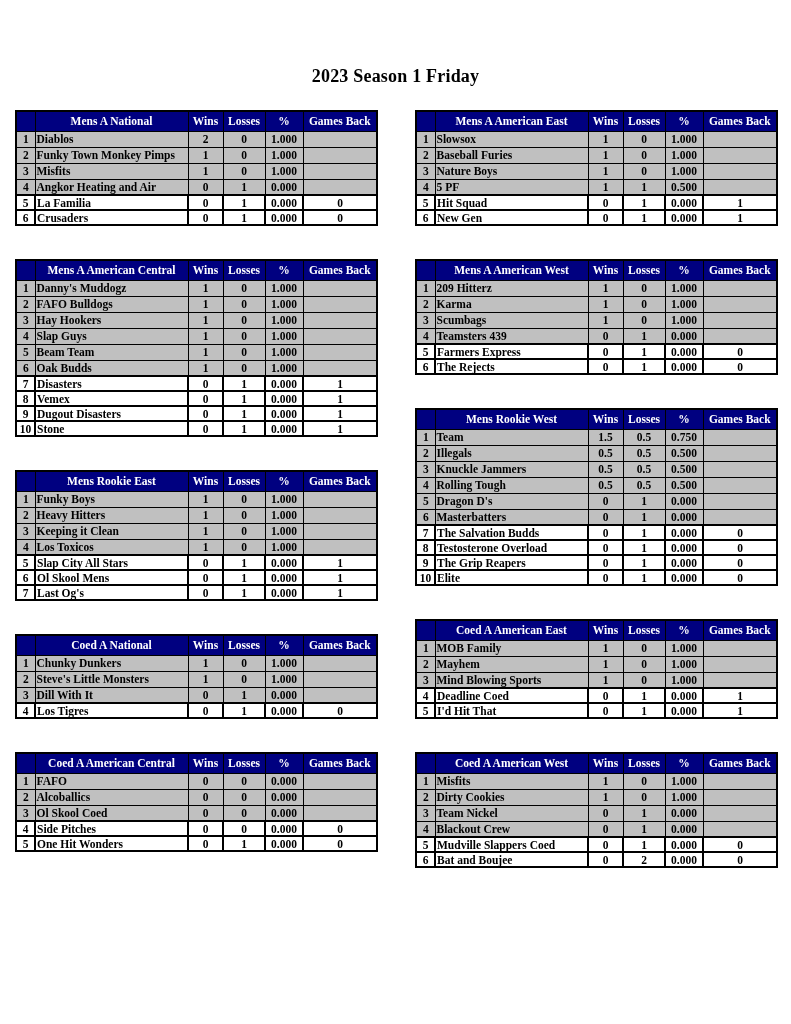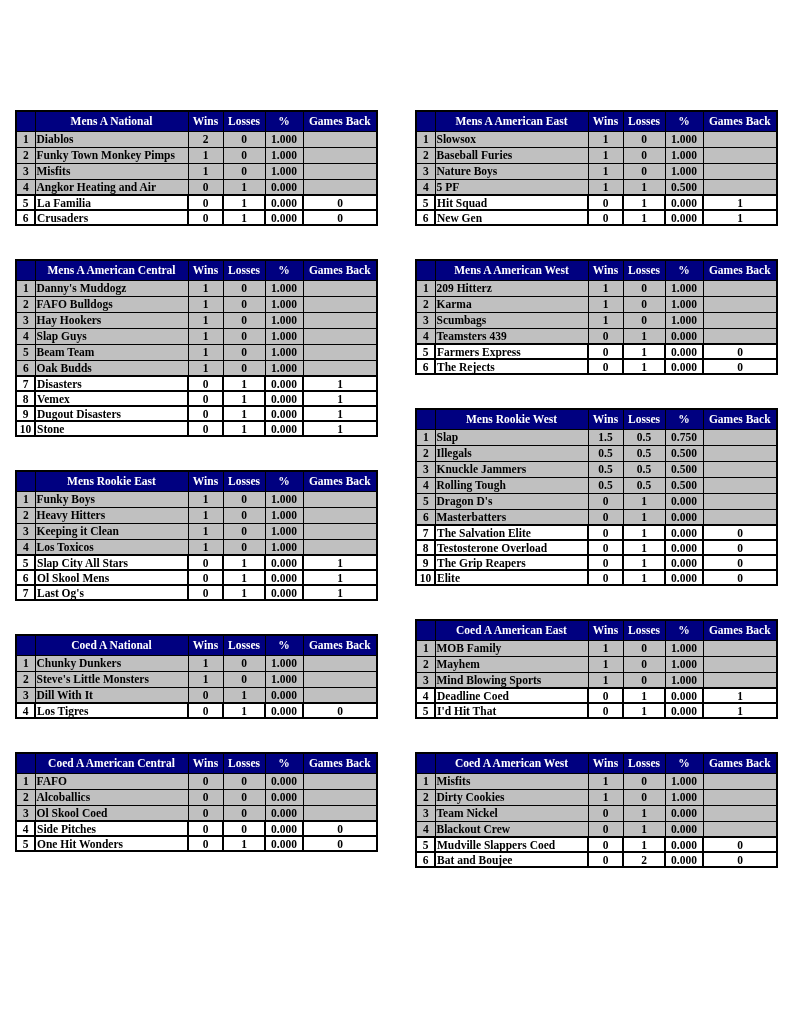--- a/index.html
+++ b/index.html
@@ -82,20 +82,21 @@
     border: 2px solid var(--border-color);
     height: 15px;
   }
   td.rank, td.num { text-align: center; }
   td.name { text-align: left; padding-left: 3px; }
 </style>
 </head>
 <body>
 
 <div class="page">
+  <h1 class="title">2023 Season 1 Friday</h1>
   <div class="col col-left" id="col-left">
   <table class="standings">
     <colgroup>
       <col class="c-rank">
           <col class="c-name">
           <col class="c-wins">
           <col class="c-loss">
           <col class="c-pct">
           <col class="c-gb">
     </colgroup>
@@ -656,21 +657,21 @@
         <th class="name-h">Mens Rookie West</th>
         <th class="num-h">Wins</th>
         <th class="num-h">Losses</th>
         <th class="num-h">%</th>
         <th class="num-h">Games Back</th>
       </tr>
     </thead>
     <tbody>
   <tr class="above">
     <td class="rank">1</td>
-    <td class="name">Slap</td>
+    <td class="name">Team</td>
     <td class="num">1.5</td>
     <td class="num">0.5</td>
     <td class="num">0.750</td>
     <td class="num"></td>
   </tr>
 
   <tr class="above">
     <td class="rank">2</td>
     <td class="name">Illegals</td>
     <td class="num">0.5</td>
@@ -710,21 +711,21 @@
     <td class="rank">6</td>
     <td class="name">Masterbatters</td>
     <td class="num">0</td>
     <td class="num">1</td>
     <td class="num">0.000</td>
     <td class="num"></td>
   </tr>
 
   <tr class="below">
     <td class="rank">7</td>
-    <td class="name">The Salvation Elite</td>
+    <td class="name">The Salvation Budds</td>
     <td class="num">0</td>
     <td class="num">1</td>
     <td class="num">0.000</td>
     <td class="num">0</td>
   </tr>
 
   <tr class="below">
     <td class="rank">8</td>
     <td class="name">Testosterone Overload</td>
     <td class="num">0</td>

